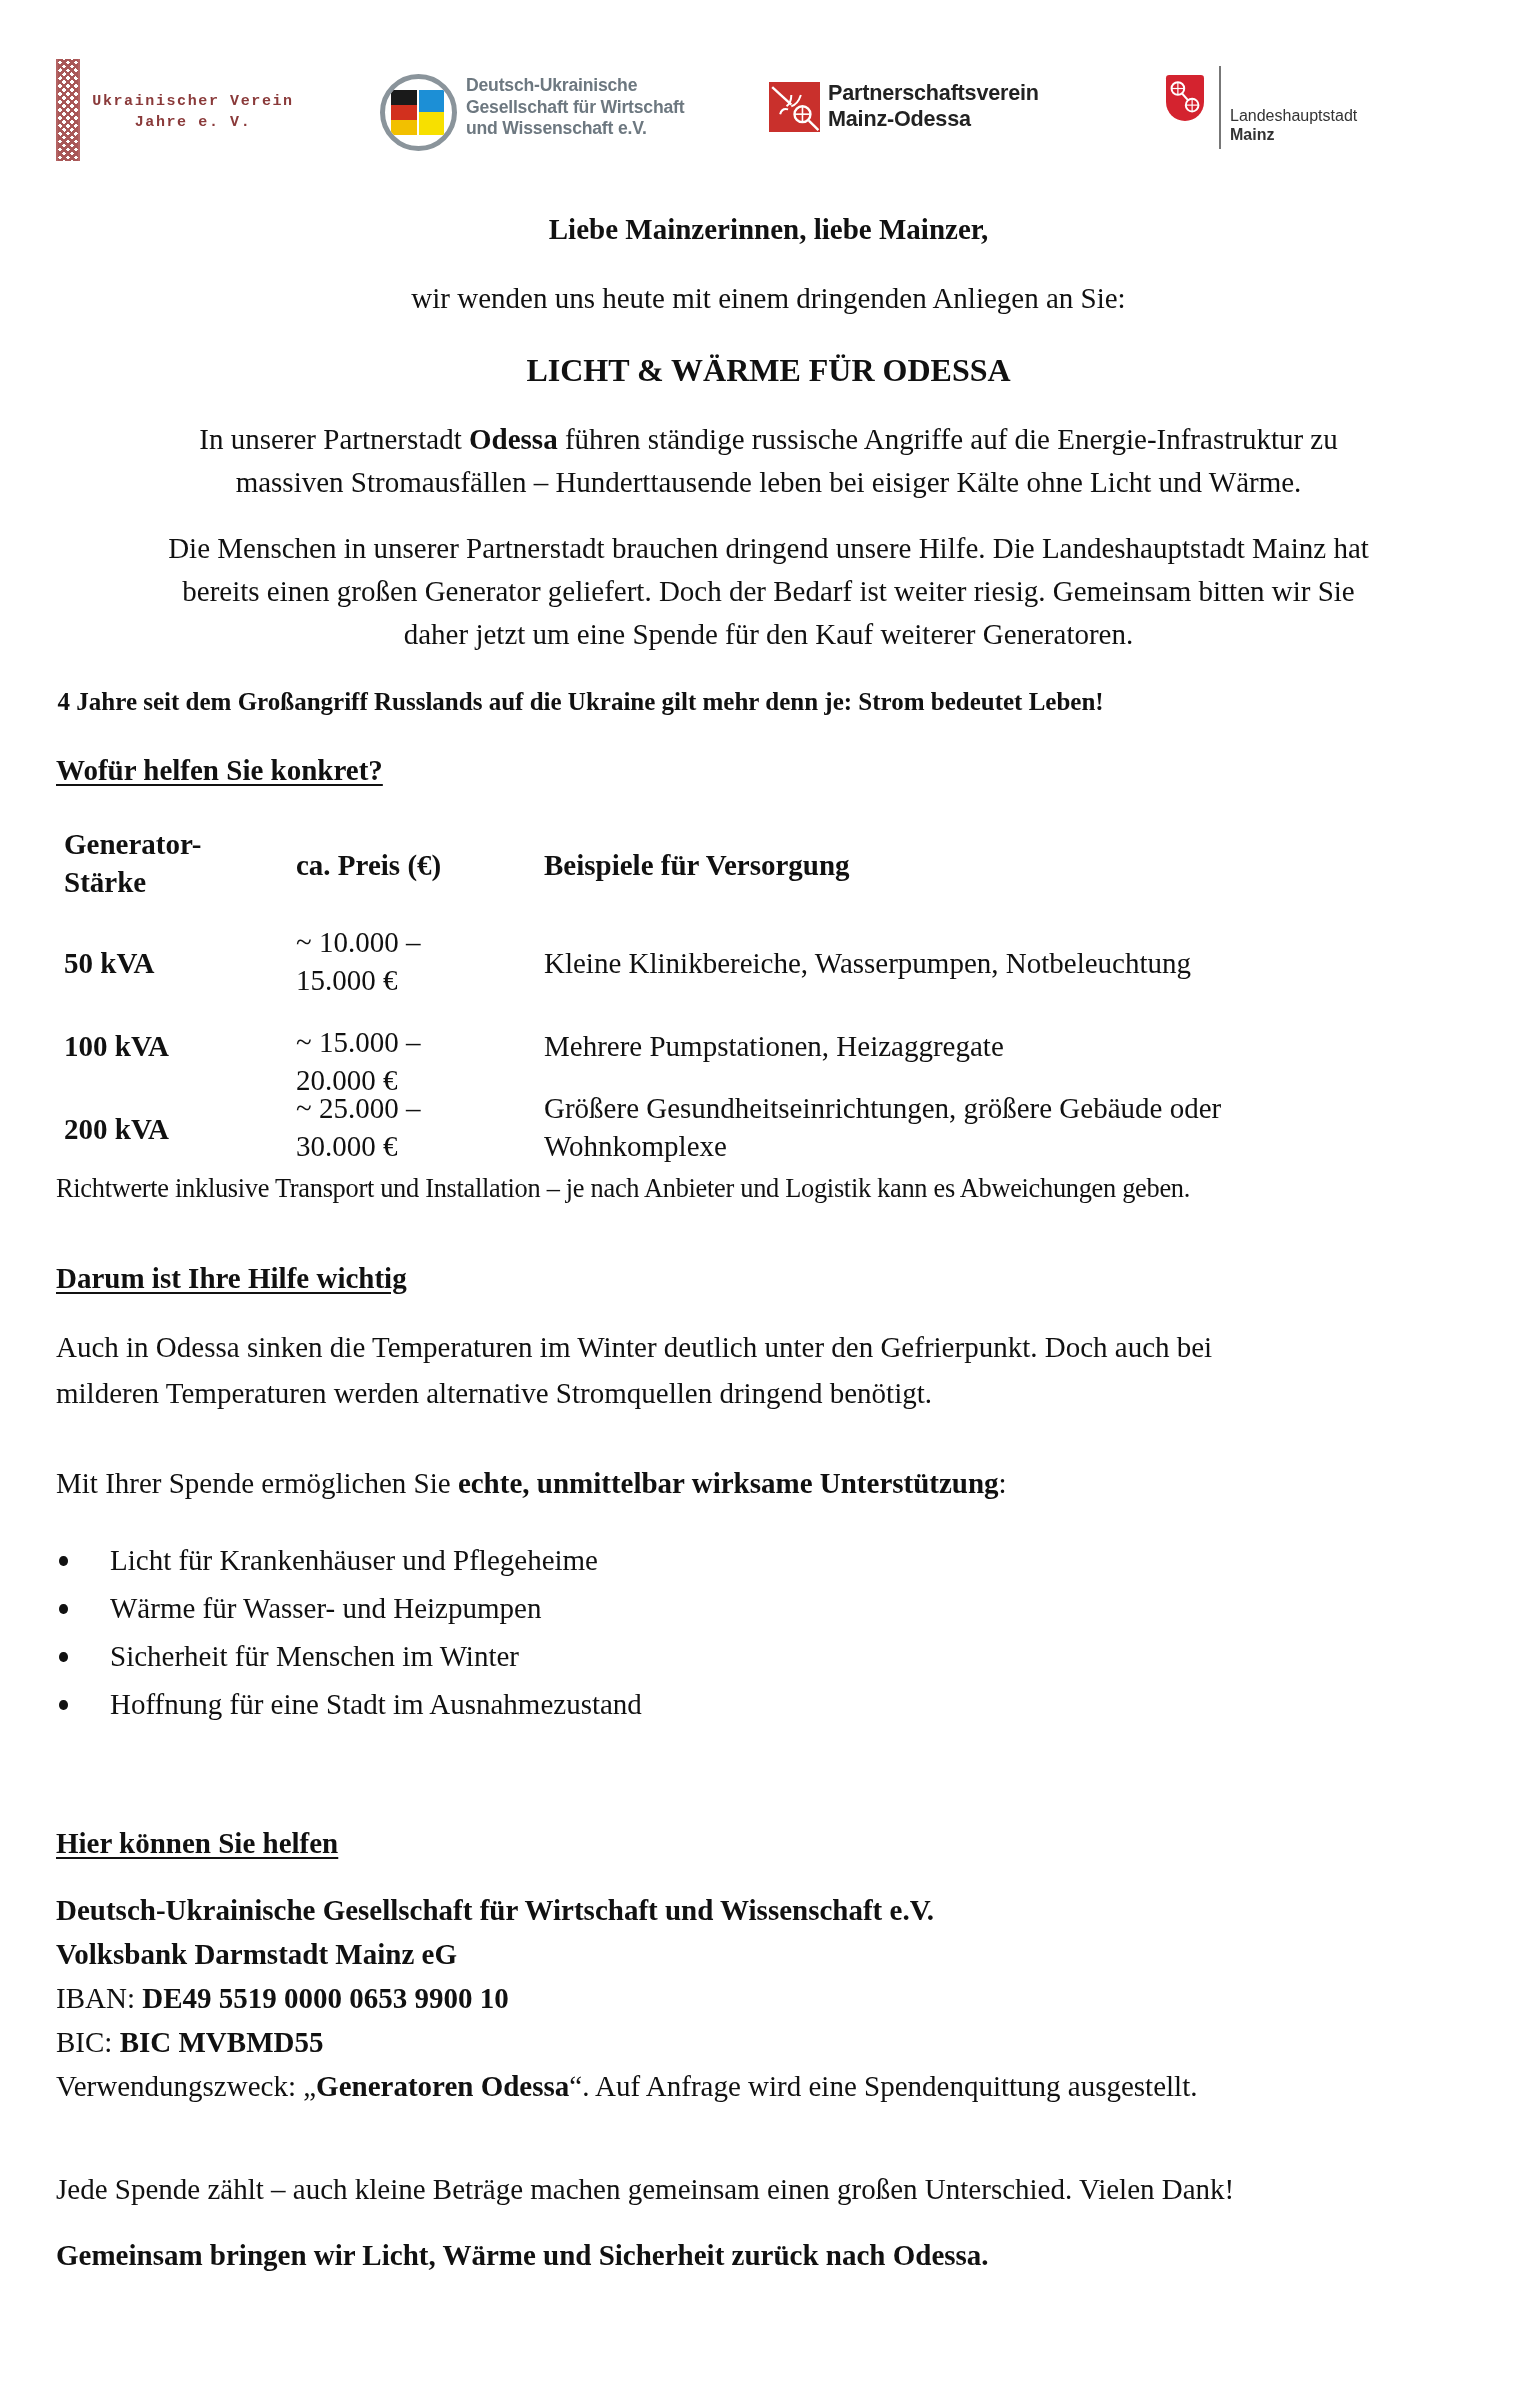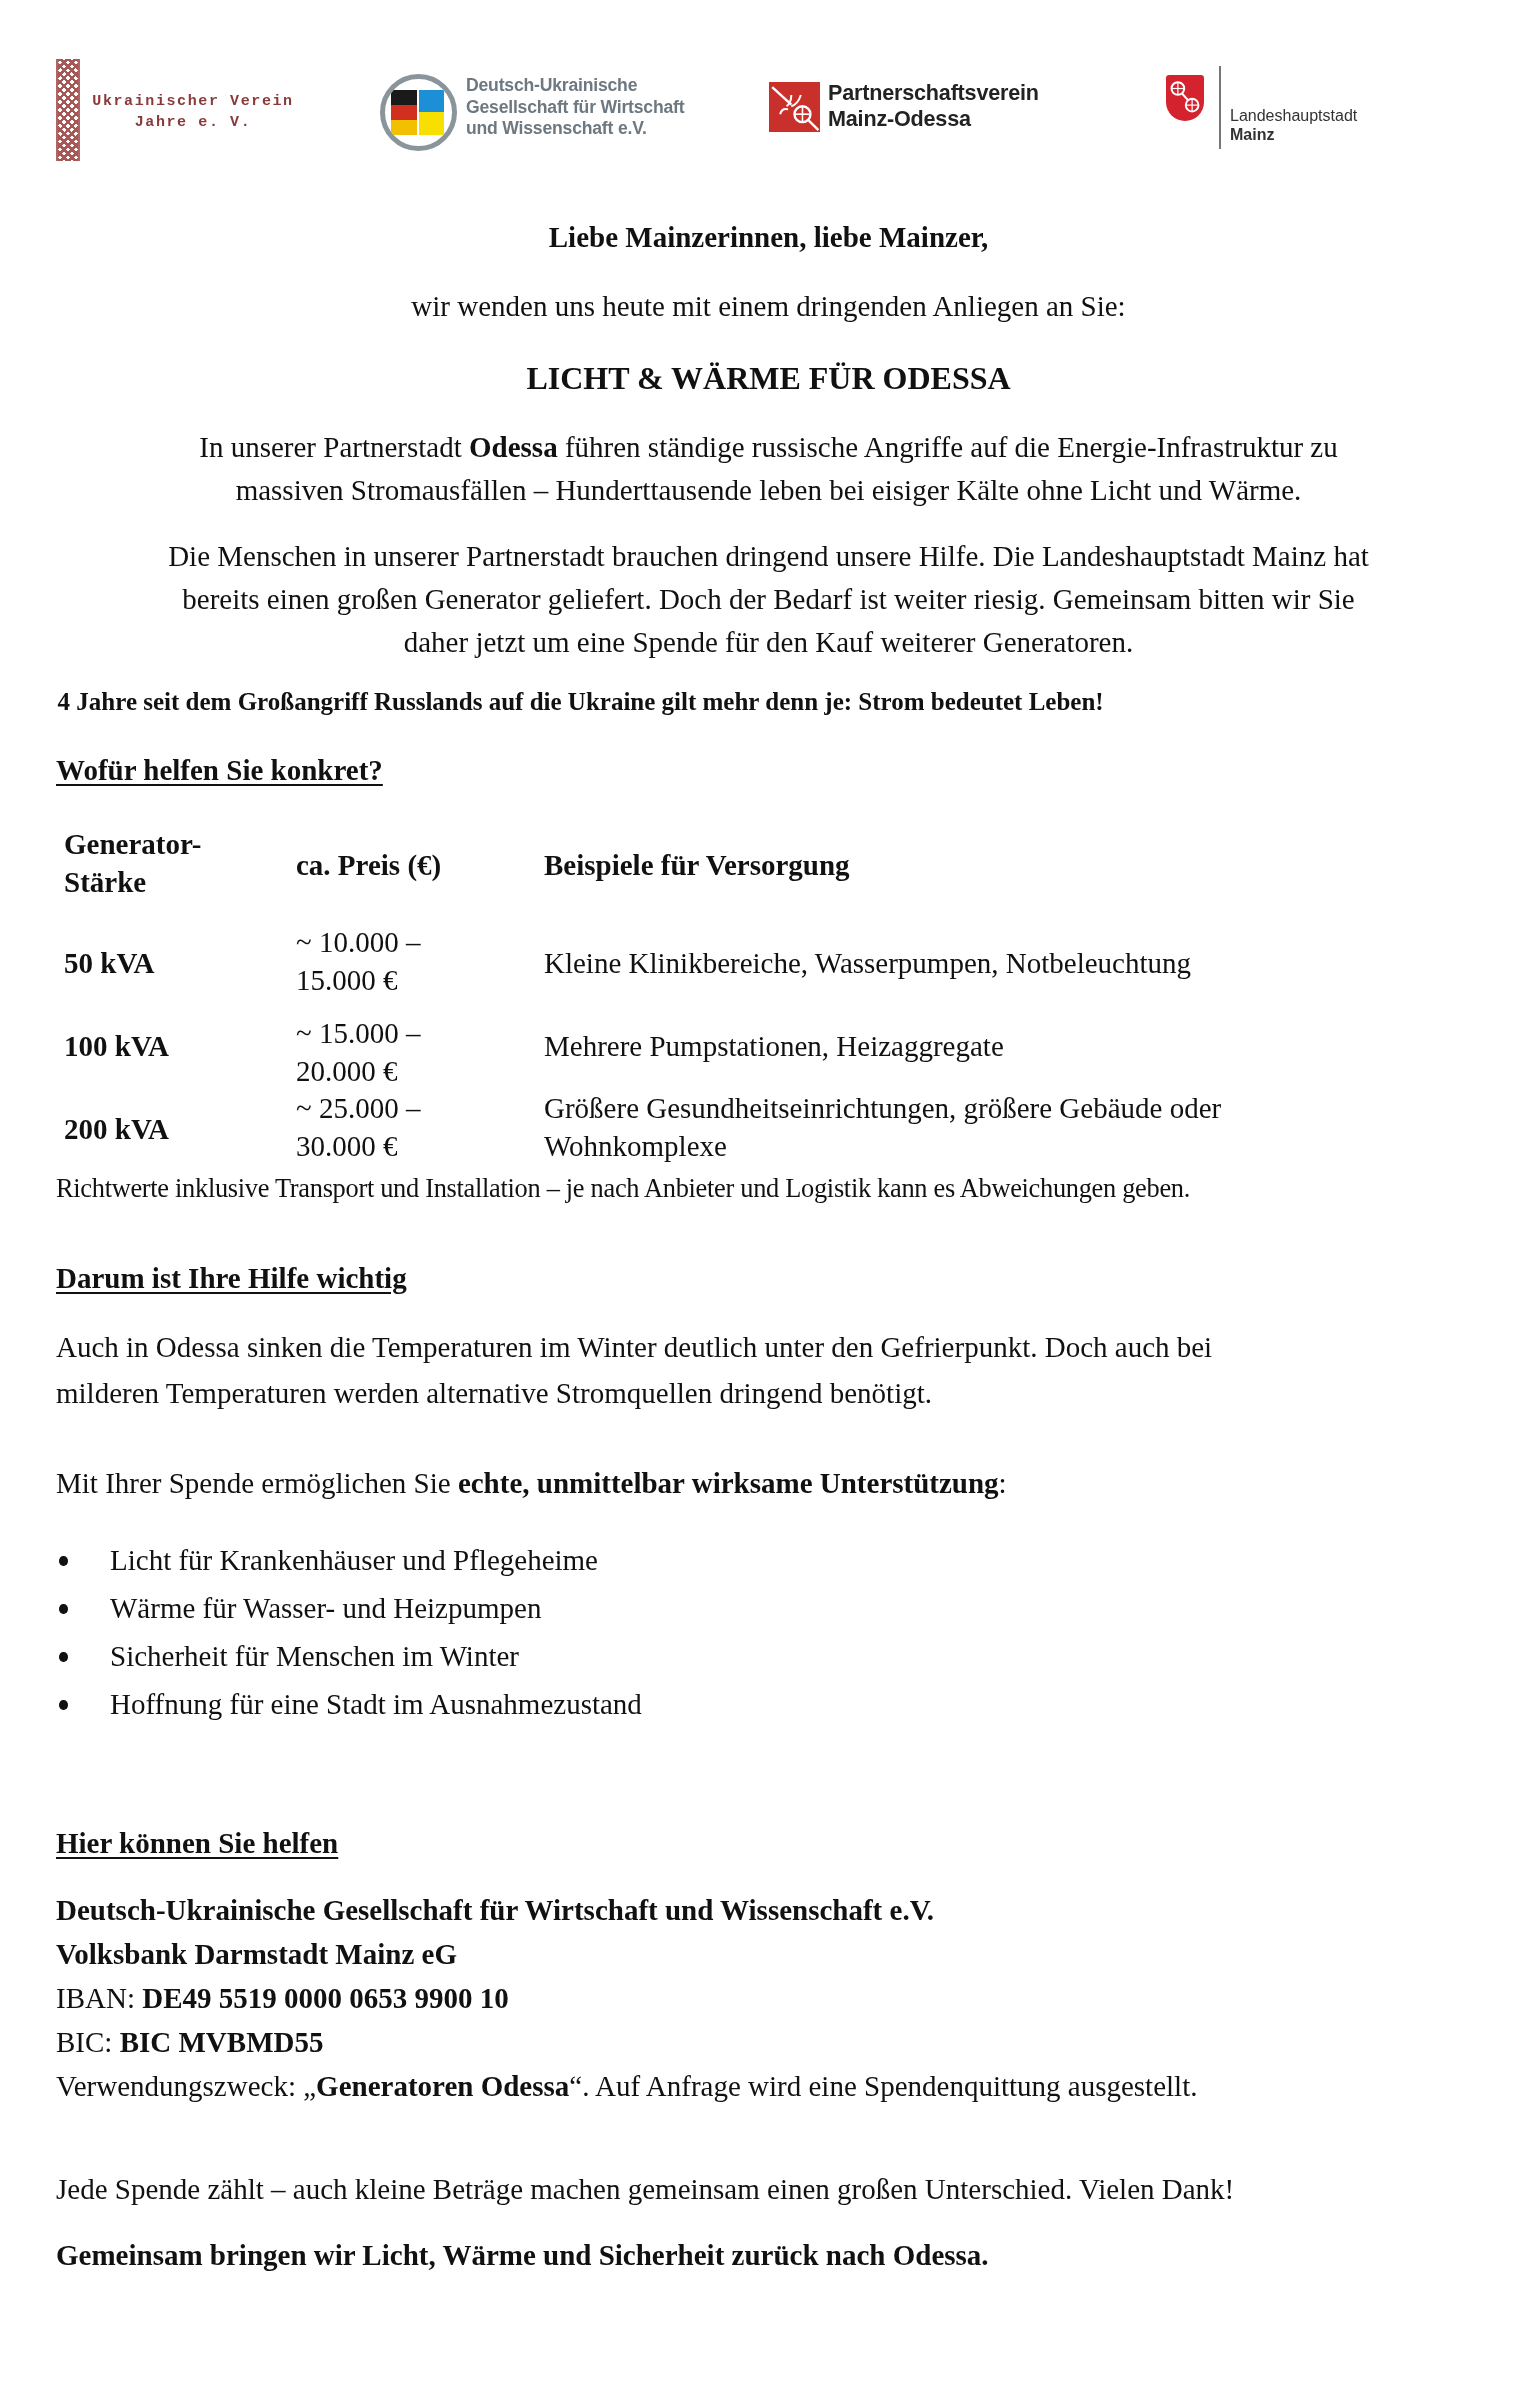--- a/index.html
+++ b/index.html
@@ -42,21 +42,21 @@
     border-radius: 3.2px 3.2px 19px 19px; }
   .lm-shield svg { width: 38px; height: 46px; }
   .lm-divider { position: absolute; left: 66px; top: 9.6px; width: 1.6px; height: 83px; background: #777; }
   .lm-text { position: absolute; left: 77px; top: 21px; font-family: "Liberation Sans", "DejaVu Sans", sans-serif;
     font-size: 16px; line-height: 19px; color: #333; margin-top: 29px; }
   .lm-text b { font-weight: bold; }
 
   
   .content { position: absolute; left: 56px; top: 208px; width: 1425px; }
   .t { font-size: 29px; line-height: 43px; }
-  .center { text-align: center; margin-top: 8px; }
+  .center { text-align: center; }
   .b { font-weight: bold; }
   .u { text-decoration: underline; text-underline-offset: 4px; text-decoration-thickness: 1.6px; }
   .title { font-size: 32px; font-weight: bold; line-height: 48px; }
 
   .abs { position: absolute; left: 0; width: 100%; }
 
   .gtable { position: absolute; left: 0; top: 617px; width: 1281px; }
   .grow { position: absolute; left: 0; width: 1281px; }
   .gc1 { position: absolute; left: 8px; width: 184px; }
   .gc2 { position: absolute; left: 240px; width: 184px; }
@@ -174,21 +174,21 @@
       <div class="gc1 t b" style="top:19px">50 kVA</div>
       <div class="gc2 t" style="top:0; line-height:38px">
         <div>~ 10.000 –</div>
         <div>15.000 €</div>
       </div>
       <div class="gc3 t" style="top:19px">Kleine Klinikbereiche, Wasserpumpen, Notbeleuchtung</div>
     </div>
 
     <div class="grow" style="top:181px; height:80px">
       <div class="gc1 t b" style="top:19px">100 kVA</div>
-      <div class="gc2 t" style="top:8px; line-height:38px">
+      <div class="gc2 t" style="top:17px; line-height:38px">
         <div>~ 15.000 –</div>
         <div>20.000 €</div>
       </div>
       <div class="gc3 t" style="top:19px">Mehrere Pumpstationen, Heizaggregate</div>
     </div>
 
     <div class="grow" style="top:264px; height:80px">
       <div class="gc1 t b" style="top:19px">200 kVA</div>
       <div class="gc2 t" style="top:0; line-height:38px">
         <div>~ 25.000 –</div>

